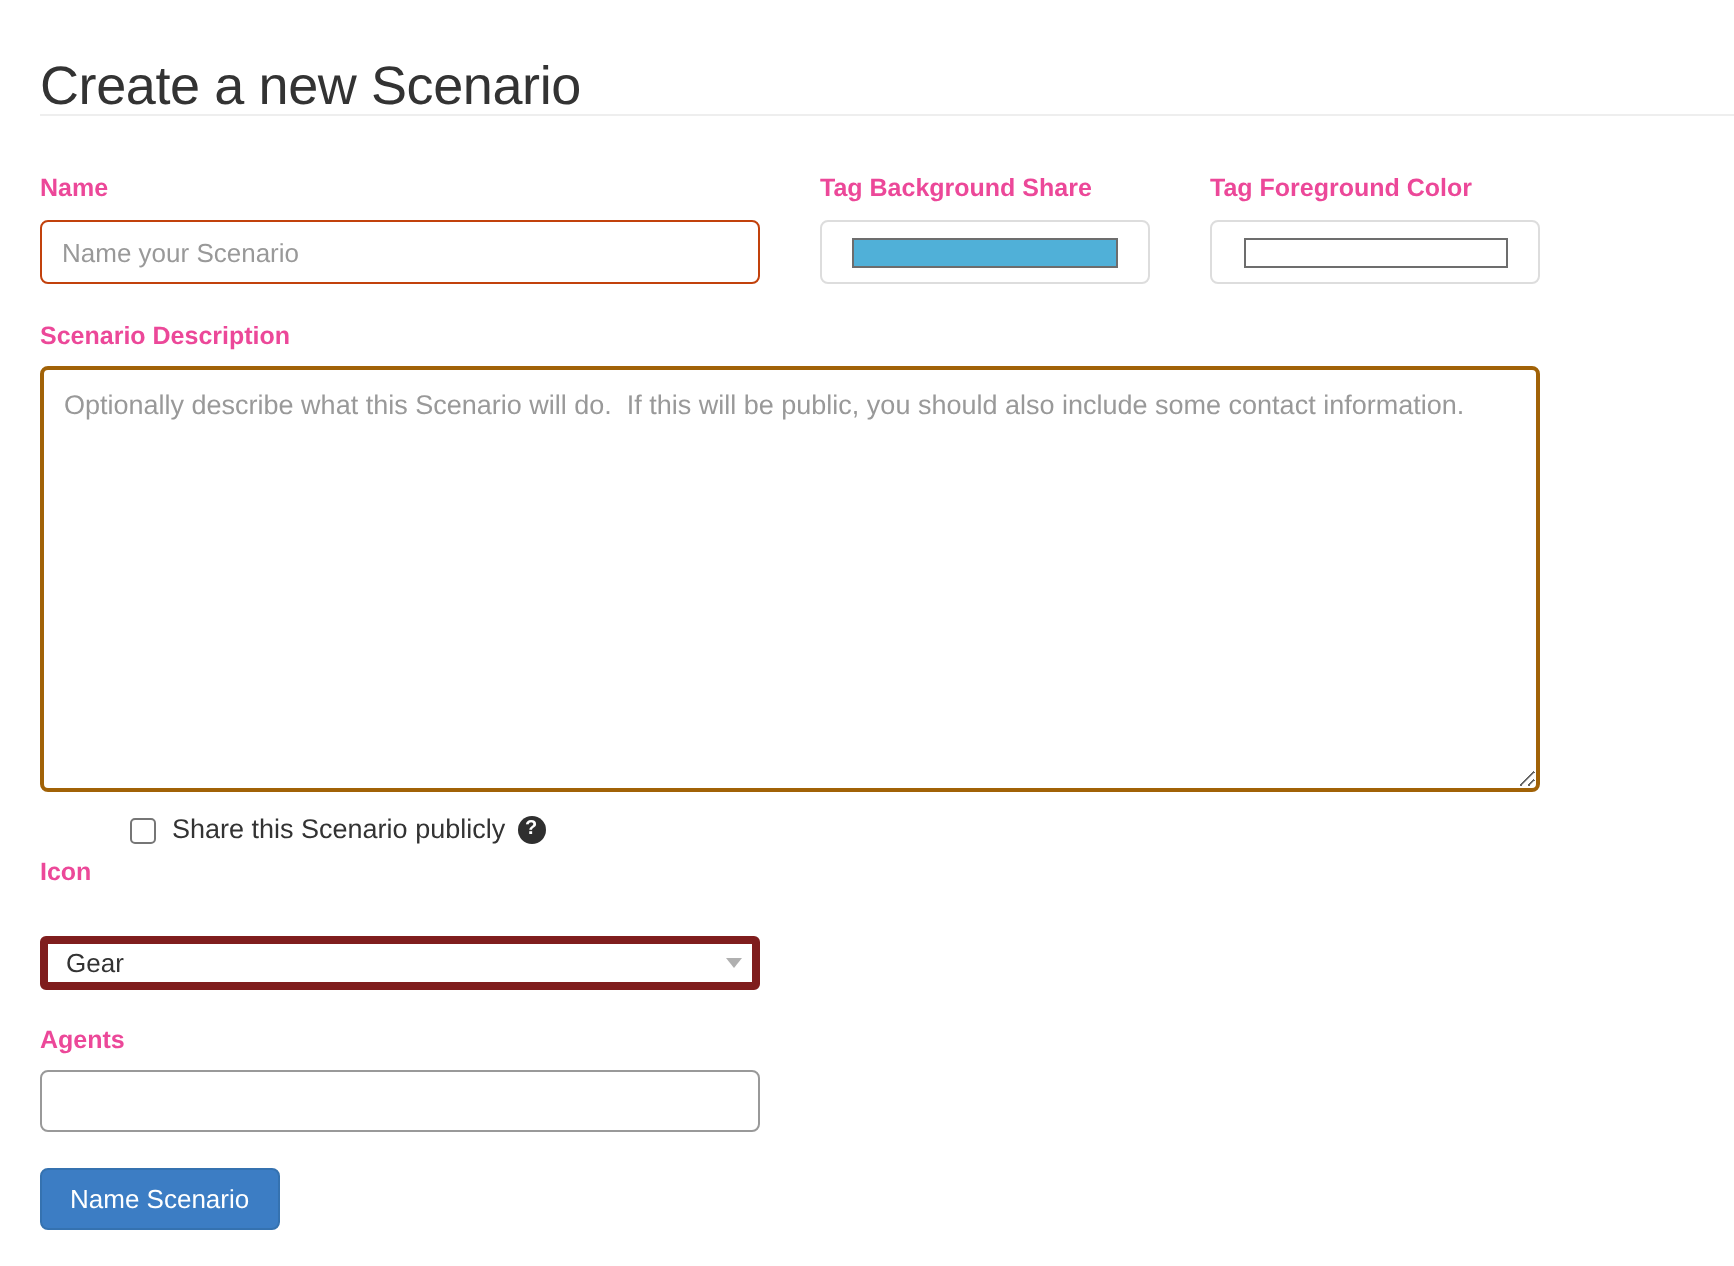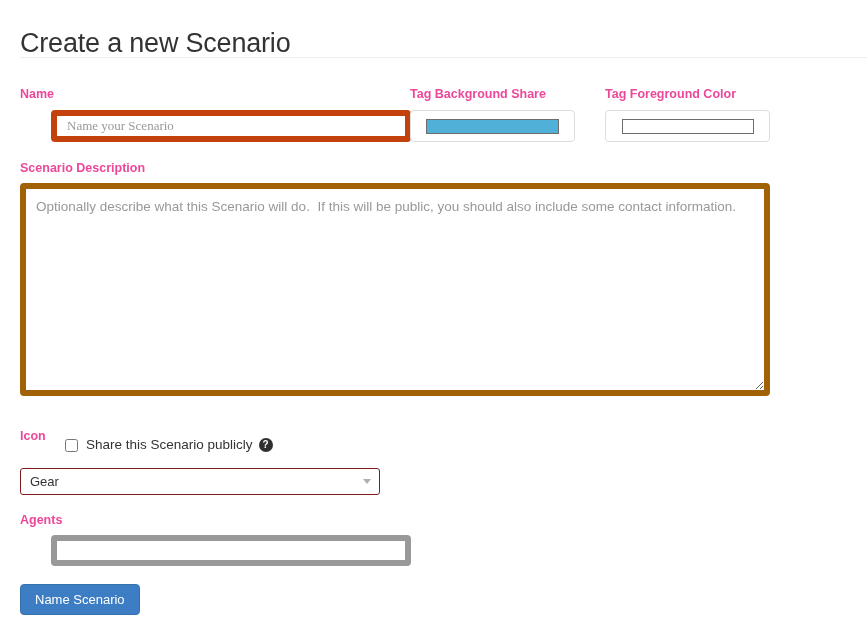--- a/index.html
+++ b/index.html
@@ -52,28 +52,27 @@
     font-weight: bold;
     color: #ec4899;
     white-space: nowrap;
   }
 
   
   .text-input {
     position: absolute;
     box-sizing: border-box;
     background: #ffffff;
-    border: 6px solid #c2410c;
-    border-radius: 4px;
-    font-family: Liberation Serif, serif;
+    border: 1px solid #c2410c;
+    border-radius: 4px;
+    font-family: Liberation Sans, sans-serif;
     font-size: 13px;
     color: #333333;
     padding: 0 10px;
     outline: none;
-    margin-left: 31px;
   }
   .text-input::placeholder {
     color: #999999;
     opacity: 1;
   }
 
   #name-input {
     left: 20px;
     top: 110px;
     width: 360px;
@@ -128,41 +127,41 @@
 
   
   #description-textarea {
     position: absolute;
     left: 20px;
     top: 183px;
     width: 750px;
     height: 213px;
     box-sizing: border-box;
     background: #ffffff;
-    border: 6px solid #a16207;
+    border: 2px solid #a16207;
     border-radius: 4px;
     font-family: "Liberation Sans", sans-serif;
     font-size: 13.5px;
     line-height: 20px;
     color: #333333;
     padding: 8px 10px;
     resize: both;
     outline: none;
     overflow: hidden;
   }
   #description-textarea::placeholder {
     color: #999999;
     opacity: 1;
   }
 
   
   .checkbox-row {
     position: absolute;
     left: 20px;
-    top: 436px;
+    top: 406px;
     display: flex;
     align-items: center;
     height: 18px;
     padding-left: 45px;
   }
   .checkbox-row input[type="checkbox"] {
     width: 13px;
     height: 13px;
     margin: 0;
     cursor: pointer;
@@ -194,21 +193,21 @@
   
   #icon-label { left: 20px; top: 429px; }
   #icon-select {
     position: absolute;
     left: 20px;
     top: 468px;
     width: 360px;
     height: 27px;
     box-sizing: border-box;
     background: #ffffff;
-    border: 1px solid #7f1d1d;
+    border: 4px solid #7f1d1d;
     border-radius: 3px;
     font-family: "Liberation Sans", sans-serif;
     font-size: 13px;
     color: #333333;
     padding: 0 24px 0 9px;
     outline: none;
     -webkit-appearance: none;
     -moz-appearance: none;
     appearance: none;
     cursor: pointer;

